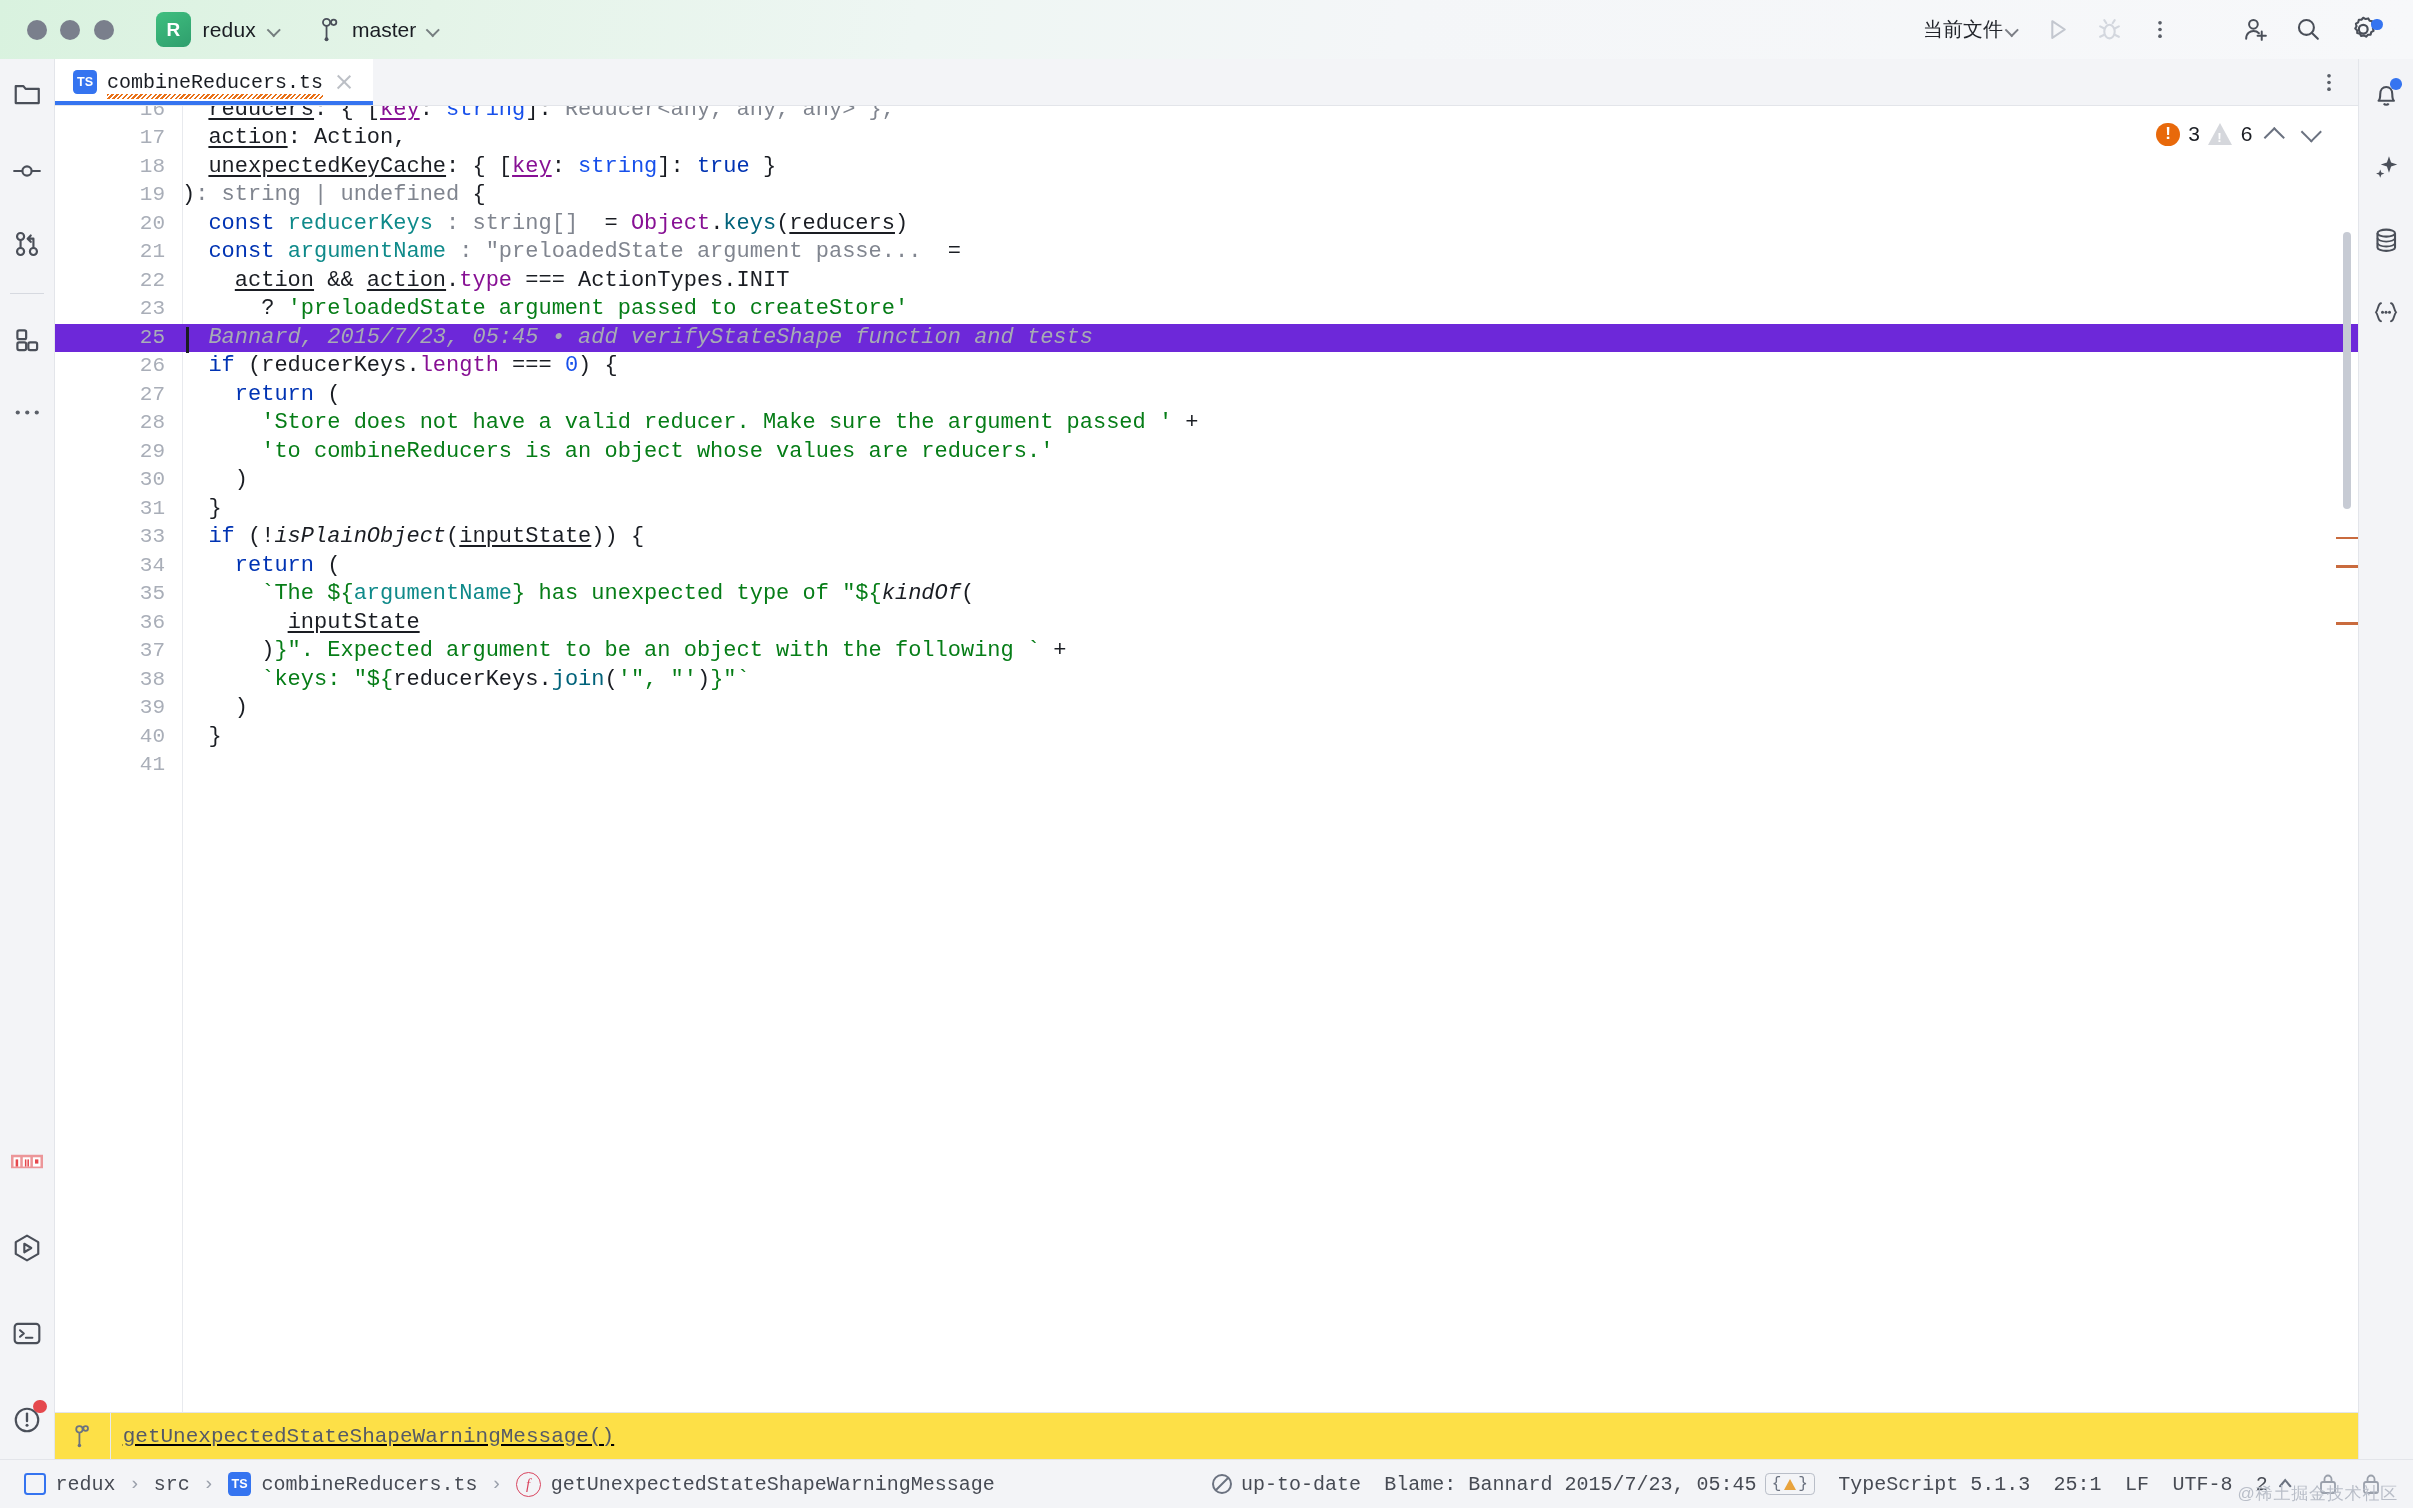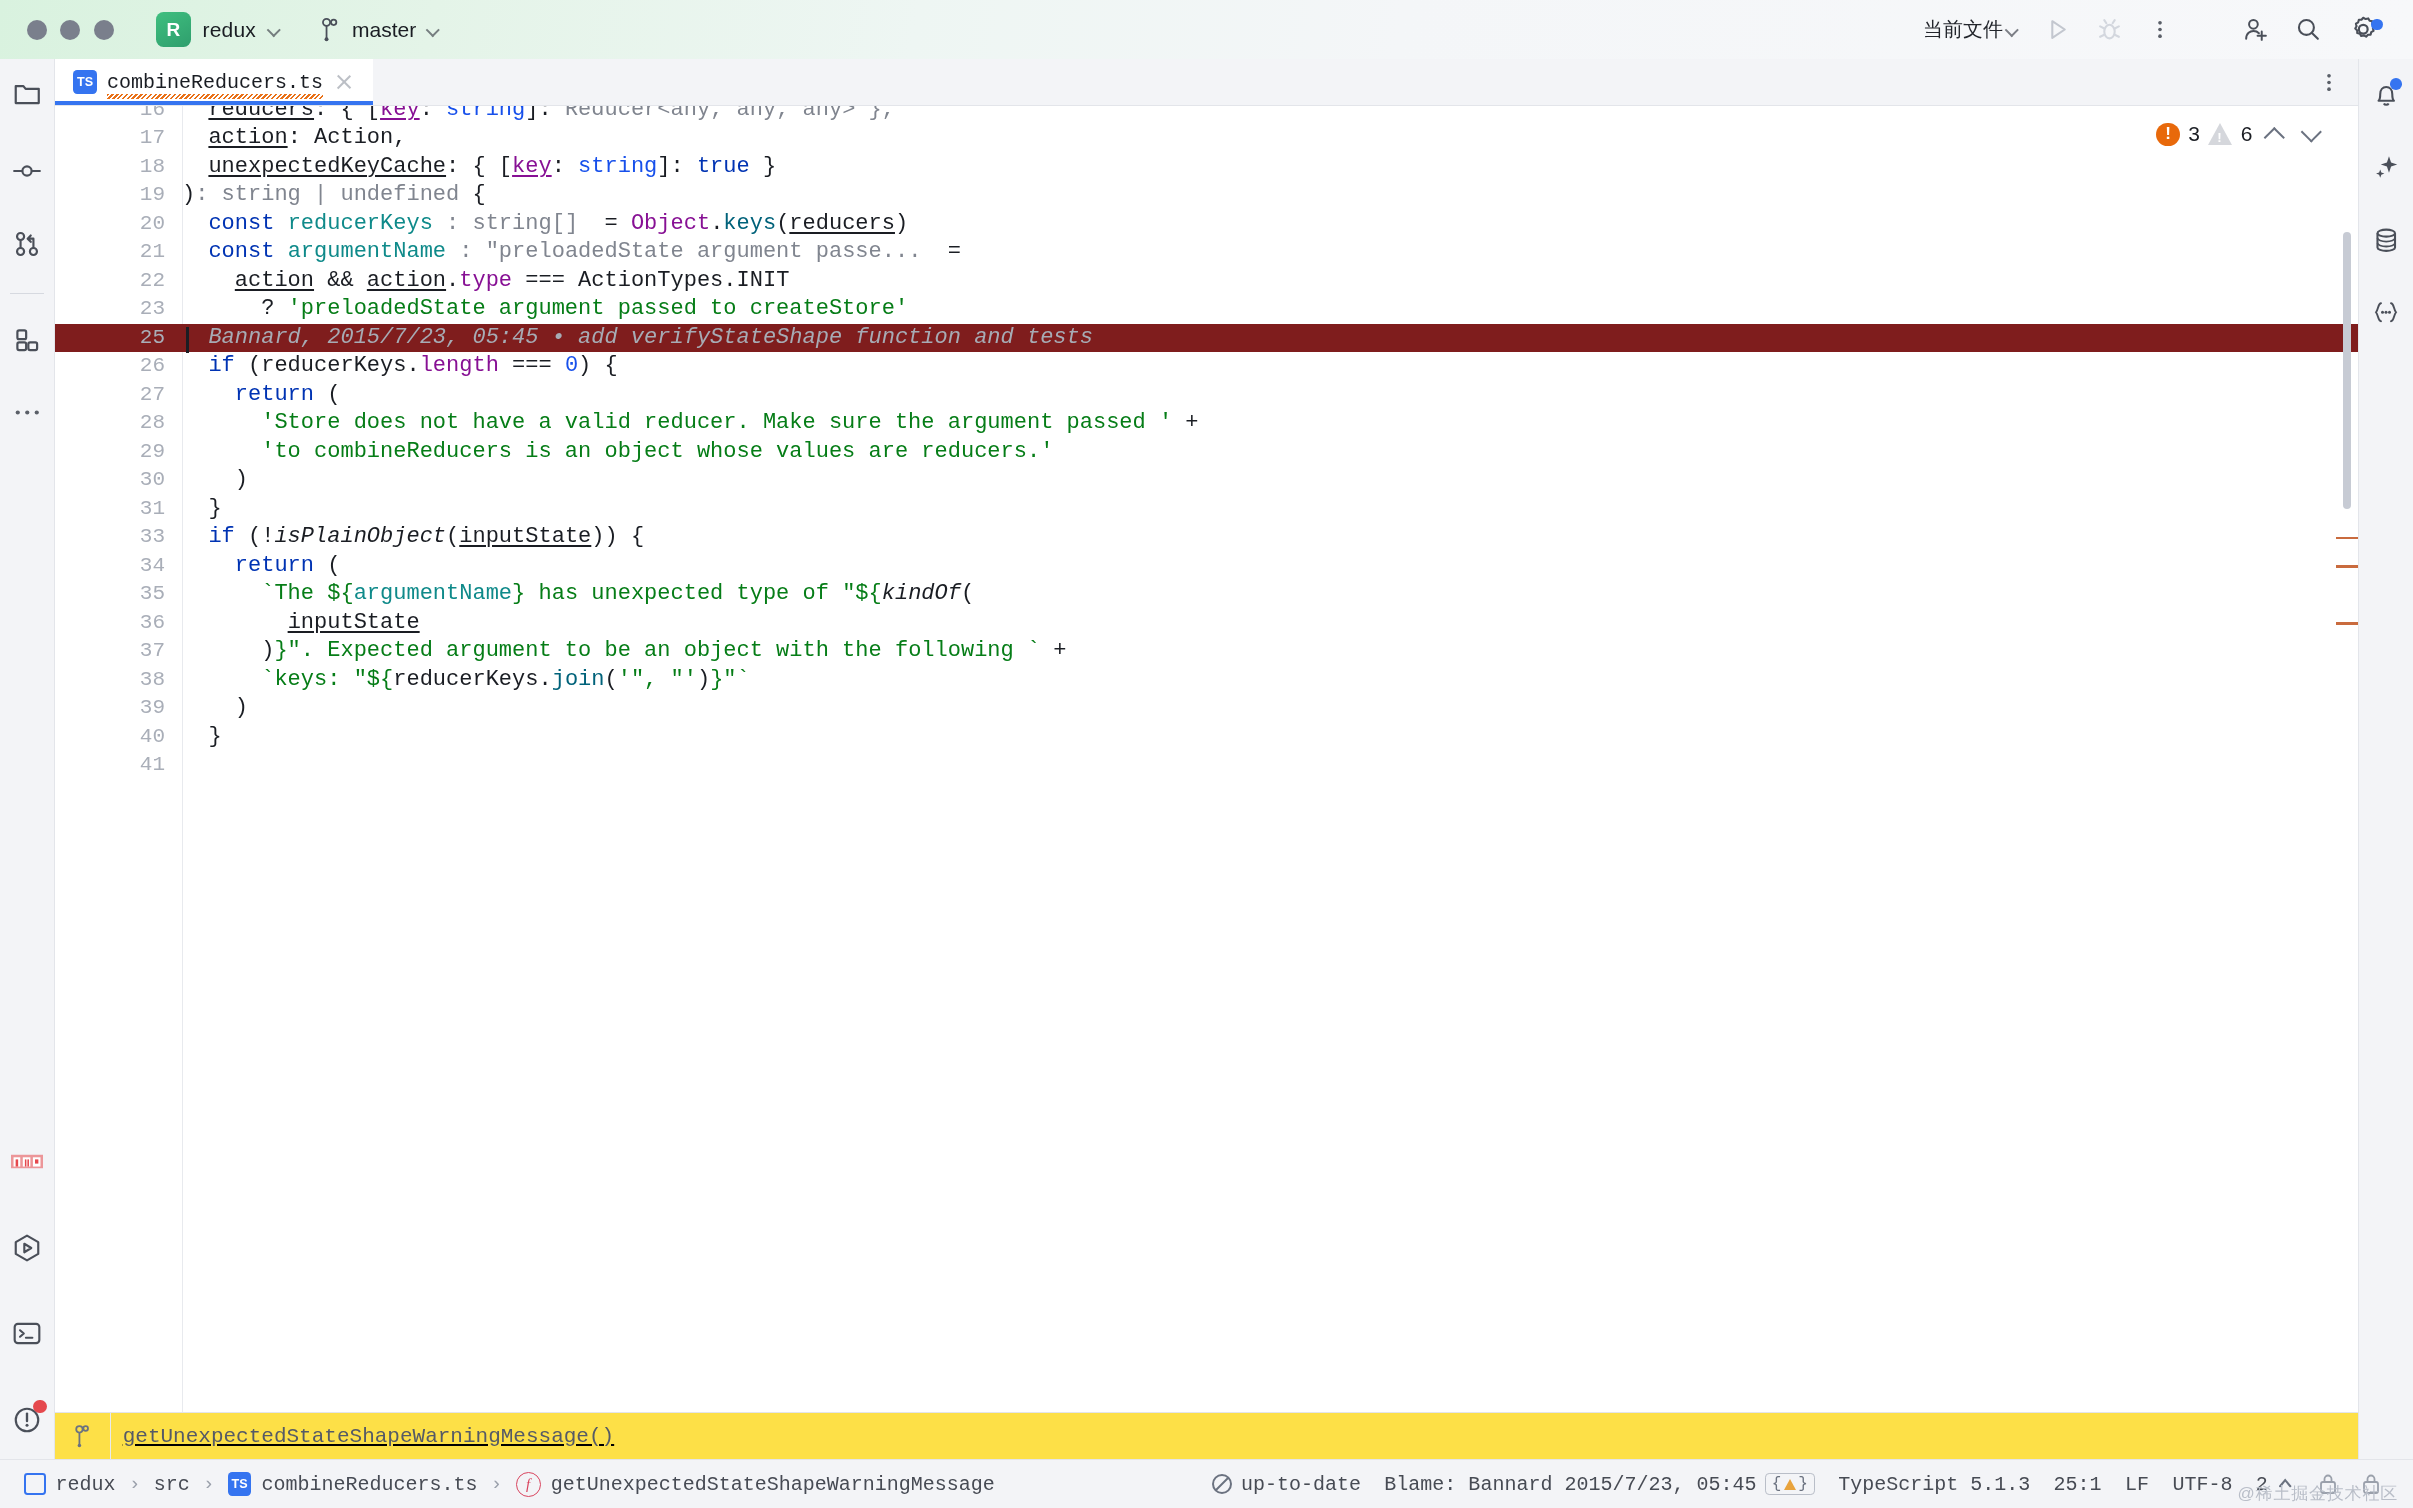--- a/index.html
+++ b/index.html
@@ -103,21 +103,21 @@
   .tabbar-more { margin-left:auto; display:flex; align-items:center; padding-right:18.4px; }
 
   
   .editor-wrap { flex:1; position:relative; min-height:0; background:#fff; display:flex; flex-direction:column; }
   .editor {
     flex:1; position:relative; overflow:hidden;
     font-family:"Liberation Mono","DejaVu Sans Mono",monospace;
     font-size:22px; line-height:28.5px;
   }
   .code-row { display:flex; height:28.5px; align-items:center; white-space:pre; position:relative; }
-  .code-row.cur { background:#7f1d1d; }
+  .code-row.cur { background:#6d28d9; }
   .gutter {
     width:127px; flex:0 0 127px; text-align:right; padding-right:17px;
     color:#a9aeb8; font-size:21px; user-select:none; position:relative;
   }
   .gutter-bulb { position:absolute; right:47px; top:1.7px; }
   .caret-col { width:0; position:relative; }
   .caret { position:absolute; left:4.2px; top:-11px; width:2.5px; height:26px; background:#1a1d23; }
   .code-text { padding-left:0; color:#1a1d23; }
   .gline { position:absolute; left:127px; top:0; bottom:0; width:0.8px; background:#e8eaee; }
 

